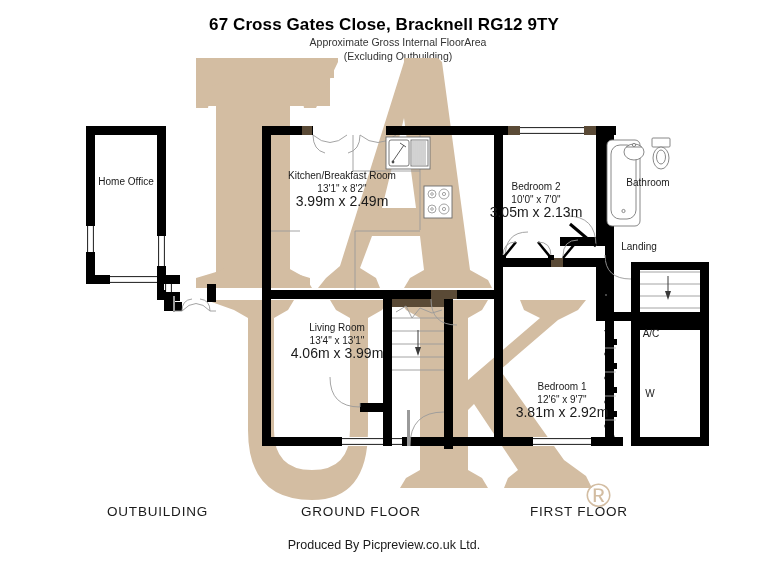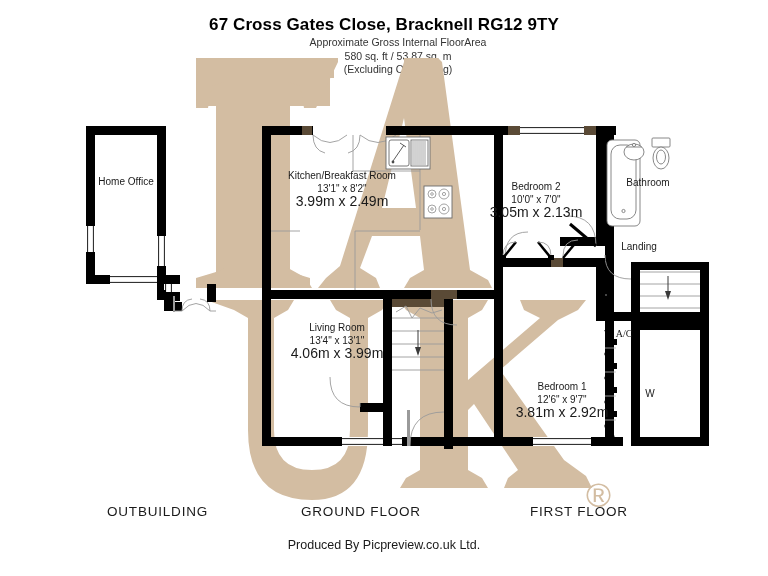--- a/index.html
+++ b/index.html
@@ -86,21 +86,20 @@
   }
 </style>
 </head>
 <body>
 
 <div id="page">
 
   <div class="header">
     <div class="title">67 Cross Gates Close, Bracknell RG12 9TY</div>
     <div class="subline">Approximate Gross Internal FloorArea</div>
-    <div class="subline">580 sq. ft / 53.87 sq. m</div>
     <div class="subline">(Excluding Outbuilding)</div>
   </div>
 
   <svg id="plan" viewBox="0 0 768 576">
 
     <defs>
 
       <g id="dummy"></g>
     </defs>
 
@@ -431,21 +430,21 @@
   </div>
 
   <div class="lbl small" style="left:613px; top:177px; width:70px;">
     <div class="l1">Bathroom</div>
   </div>
 
   <div class="lbl small" style="left:608px; top:241px; width:62px;">
     <div class="l1">Landing</div>
   </div>
 
-  <div class="lbl small" style="left:604px; top:328px; width:40px;font-family:Liberation Serif, serif;">
+  <div class="lbl small" style="left:631px; top:328px; width:40px;">
     <div class="l1">A/C</div>
   </div>
 
   <div class="lbl small" style="left:632px; top:388px; width:36px;">
     <div class="l1">W</div>
   </div>
 
   <div style="position:absolute; left:586px; top:478px; font-size:34px; color:#d3bda2; line-height:34px;">®</div>
 
   <div class="floor-label" style="left:107px; top:504px;">OUTBUILDING</div>

